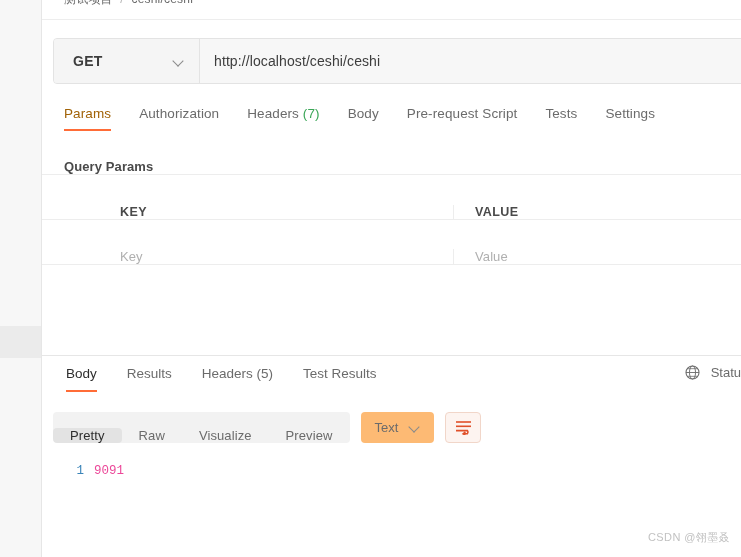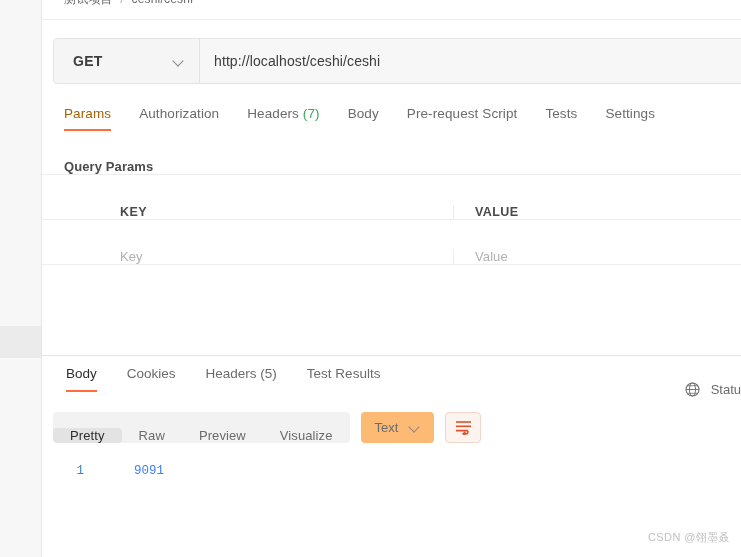--- a/index.html
+++ b/index.html
@@ -256,21 +256,21 @@
   .res-tab.active { color: #2d2d2d; }
   .res-tab.active::after {
     content: "";
     position: absolute;
     left: 0; right: 0; bottom: 0;
     height: 2.5px;
     background: #ff6c37;
   }
   .res-status {
     position: absolute;
-    right: 0; top: 19px;
+    right: 0; top: 2px;
     display: flex;
     align-items: center;
     gap: 10px;
     padding-right: 0;
   }
   .globe {
     width: 17px; height: 17px;
     flex: none;
   }
   .status-text {
@@ -354,21 +354,21 @@
     padding-top: 12px;
   }
   .ln {
     width: 52px;
     text-align: right;
     color: #3a84b8;
     padding-right: 10px;
     box-sizing: border-box;
     user-select: none;
   }
-  .code-txt { color: #3b82f6; margin-left: 40px; }
+  .code-txt { color: #ec4899; }
 
   
   .watermark {
     position: absolute;
     right: 11px;
     bottom: 12px;
     font-size: 11px;
     color: #c2c2c2;
     letter-spacing: .4px;
     white-space: nowrap;
@@ -451,21 +451,21 @@
       </div>
     </div>
 
     <div class="splitter"></div>
 
     <div class="res-tabs">
       <div class="res-tab active">
         <span>Body</span>
       </div>
       <div class="res-tab">
-        <span>Cookies</span>
+        <span>Results</span>
       </div>
       <div class="res-tab">
         <span>Headers</span>
         <span class="cnt">(5)</span>
       </div>
       <div class="res-tab">
         <span>Test Results</span>
       </div>
 
       <div class="res-status">
@@ -482,24 +482,24 @@
 
     <div class="body-toolbar">
       <div class="seg">
         <div class="seg-item active">
           <span>Pretty</span>
         </div>
         <div class="seg-item">
           <span>Raw</span>
         </div>
         <div class="seg-item">
+          <span>Visualize</span>
+        </div>
+        <div class="seg-item">
           <span>Preview</span>
-        </div>
-        <div class="seg-item">
-          <span>Visualize</span>
         </div>
       </div>
 
       <div class="type-select">
         <span>Text</span>
         <span class="chev"></span>
       </div>
 
       <div class="wrap-btn">
         <svg width="19" height="16" viewBox="0 0 19 16">

